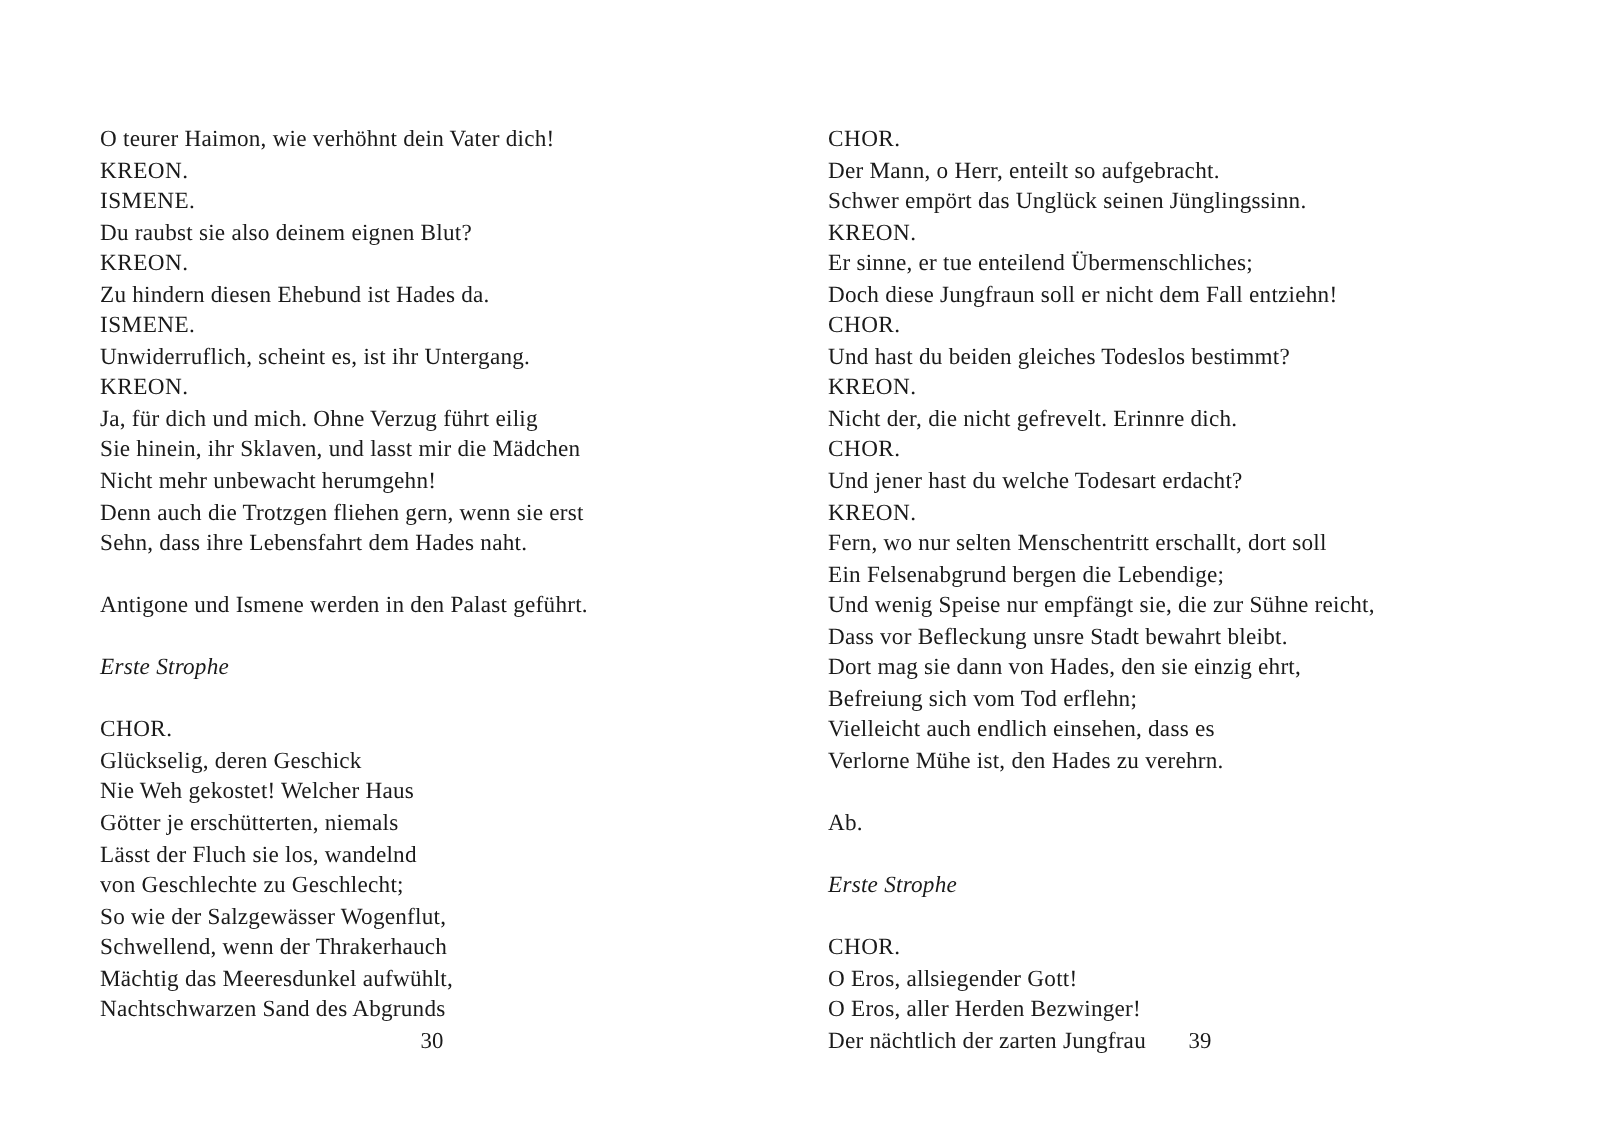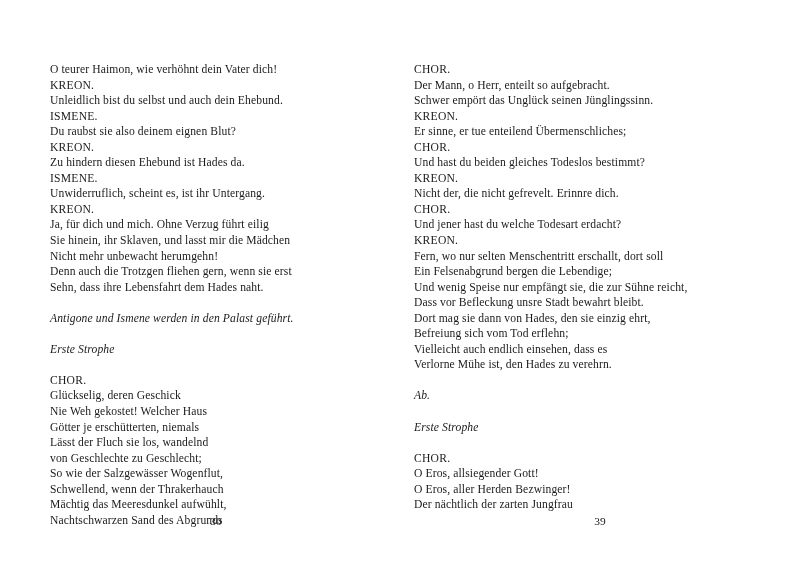--- a/index.html
+++ b/index.html
@@ -47,21 +47,20 @@
     white-space: pre;
     letter-spacing: 0.01em;
   }
 
   .line.speaker {
     font-weight: normal;
     letter-spacing: 0.02em;
   }
 
   .line.stage {
-    font-style: italic;
   }
 
   .line.rubric {
     font-style: italic;
   }
 
   .spacer {
     height: 15.55px;
   }
 
@@ -80,21 +79,20 @@
 </style>
 </head>
 <body>
 
 <div class="spread">
 
   <div class="page page-left">
     <div class="page-body">
         <div class="line ">O teurer Haimon, wie verhöhnt dein Vater dich!</div>
         <div class="line speaker">KREON.</div>
-        <div class="line ">Unleidlich bist du selbst und auch dein Ehebund.</div>
         <div class="line speaker">ISMENE.</div>
         <div class="line ">Du raubst sie also deinem eignen Blut?</div>
         <div class="line speaker">KREON.</div>
         <div class="line ">Zu hindern diesen Ehebund ist Hades da.</div>
         <div class="line speaker">ISMENE.</div>
         <div class="line ">Unwiderruflich, scheint es, ist ihr Untergang.</div>
         <div class="line speaker">KREON.</div>
         <div class="line ">Ja, für dich und mich. Ohne Verzug führt eilig</div>
         <div class="line ">Sie hinein, ihr Sklaven, und lasst mir die Mädchen</div>
         <div class="line ">Nicht mehr unbewacht herumgehn!</div>
@@ -119,20 +117,21 @@
     <div class="folio">30</div>
   </div>
 
   <div class="page page-right">
     <div class="page-body">
         <div class="line speaker">CHOR.</div>
         <div class="line ">Der Mann, o Herr, enteilt so aufgebracht.</div>
         <div class="line ">Schwer empört das Unglück seinen Jünglingssinn.</div>
         <div class="line speaker">KREON.</div>
         <div class="line ">Er sinne, er tue enteilend Übermenschliches;</div>
+        <div class="line ">Doch diese Jungfraun soll er nicht dem Fall entziehn!</div>
         <div class="line speaker">CHOR.</div>
         <div class="line ">Und hast du beiden gleiches Todeslos bestimmt?</div>
         <div class="line speaker">KREON.</div>
         <div class="line ">Nicht der, die nicht gefrevelt. Erinnre dich.</div>
         <div class="line speaker">CHOR.</div>
         <div class="line ">Und jener hast du welche Todesart erdacht?</div>
         <div class="line speaker">KREON.</div>
         <div class="line ">Fern, wo nur selten Menschentritt erschallt, dort soll</div>
         <div class="line ">Ein Felsenabgrund bergen die Lebendige;</div>
         <div class="line ">Und wenig Speise nur empfängt sie, die zur Sühne reicht,</div>

